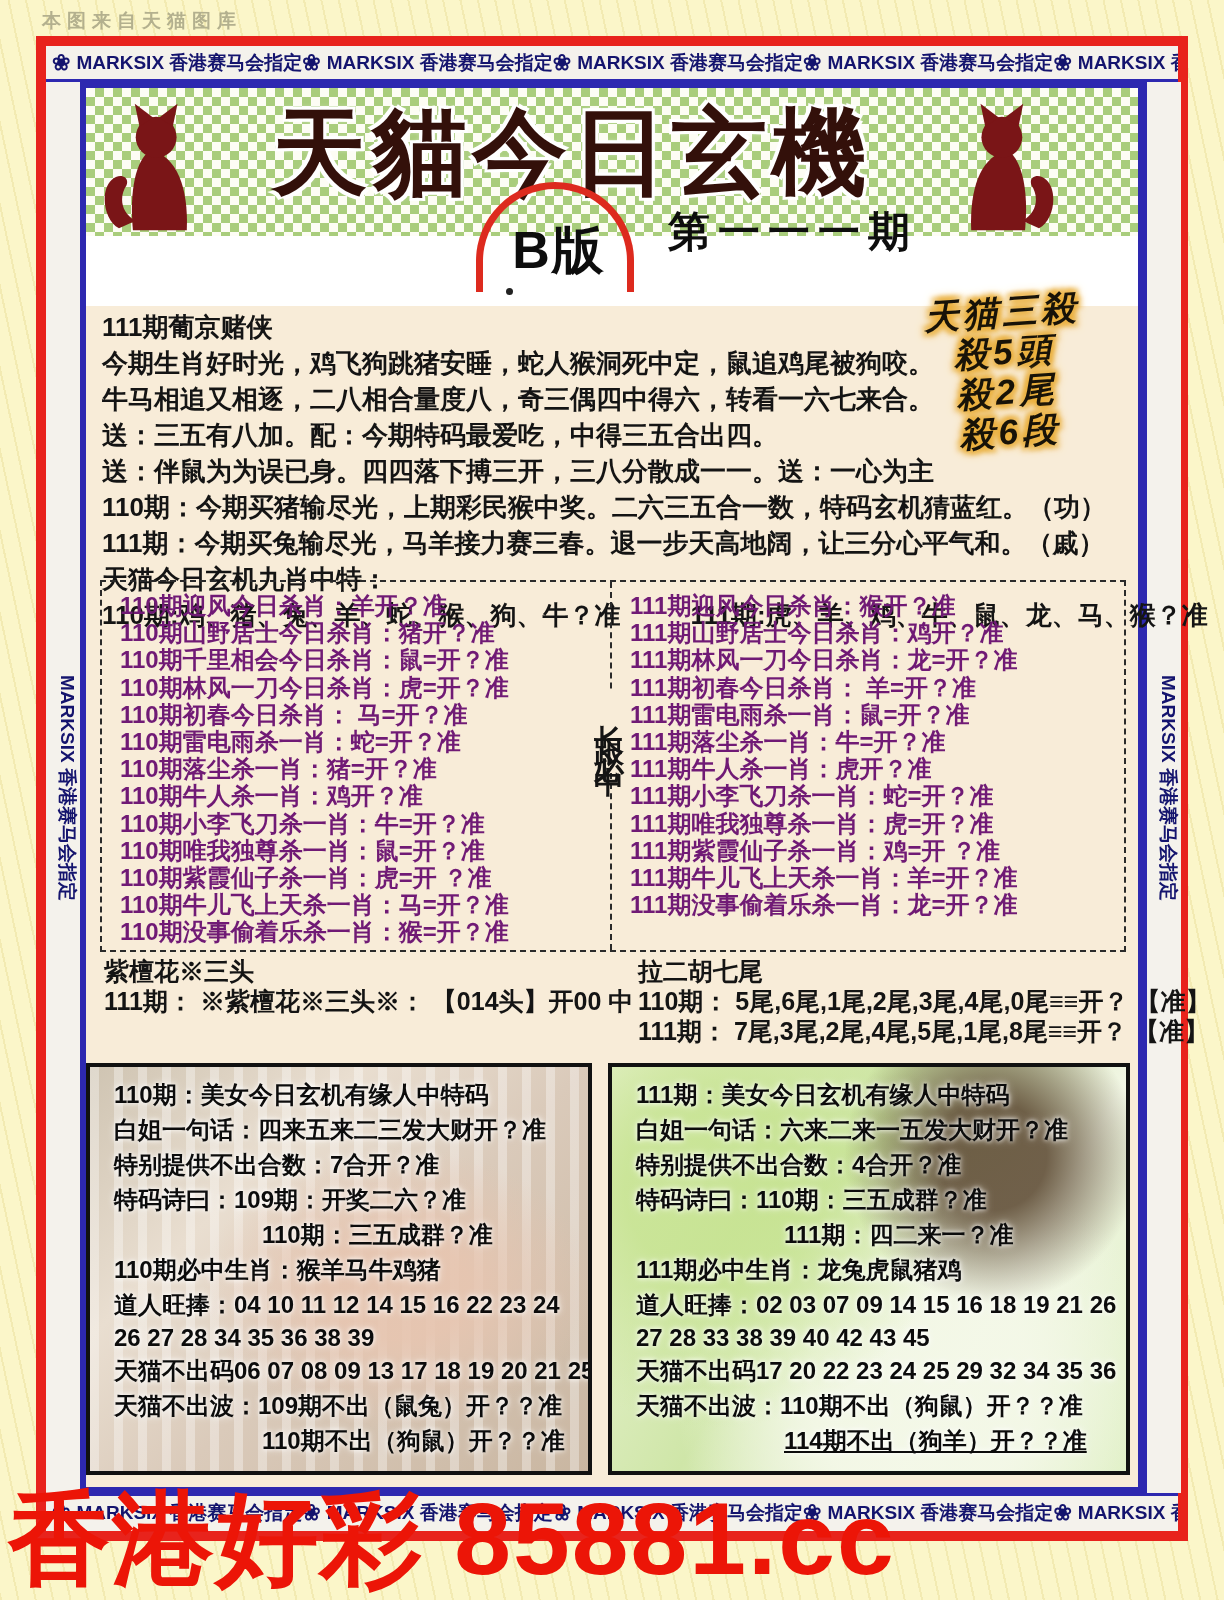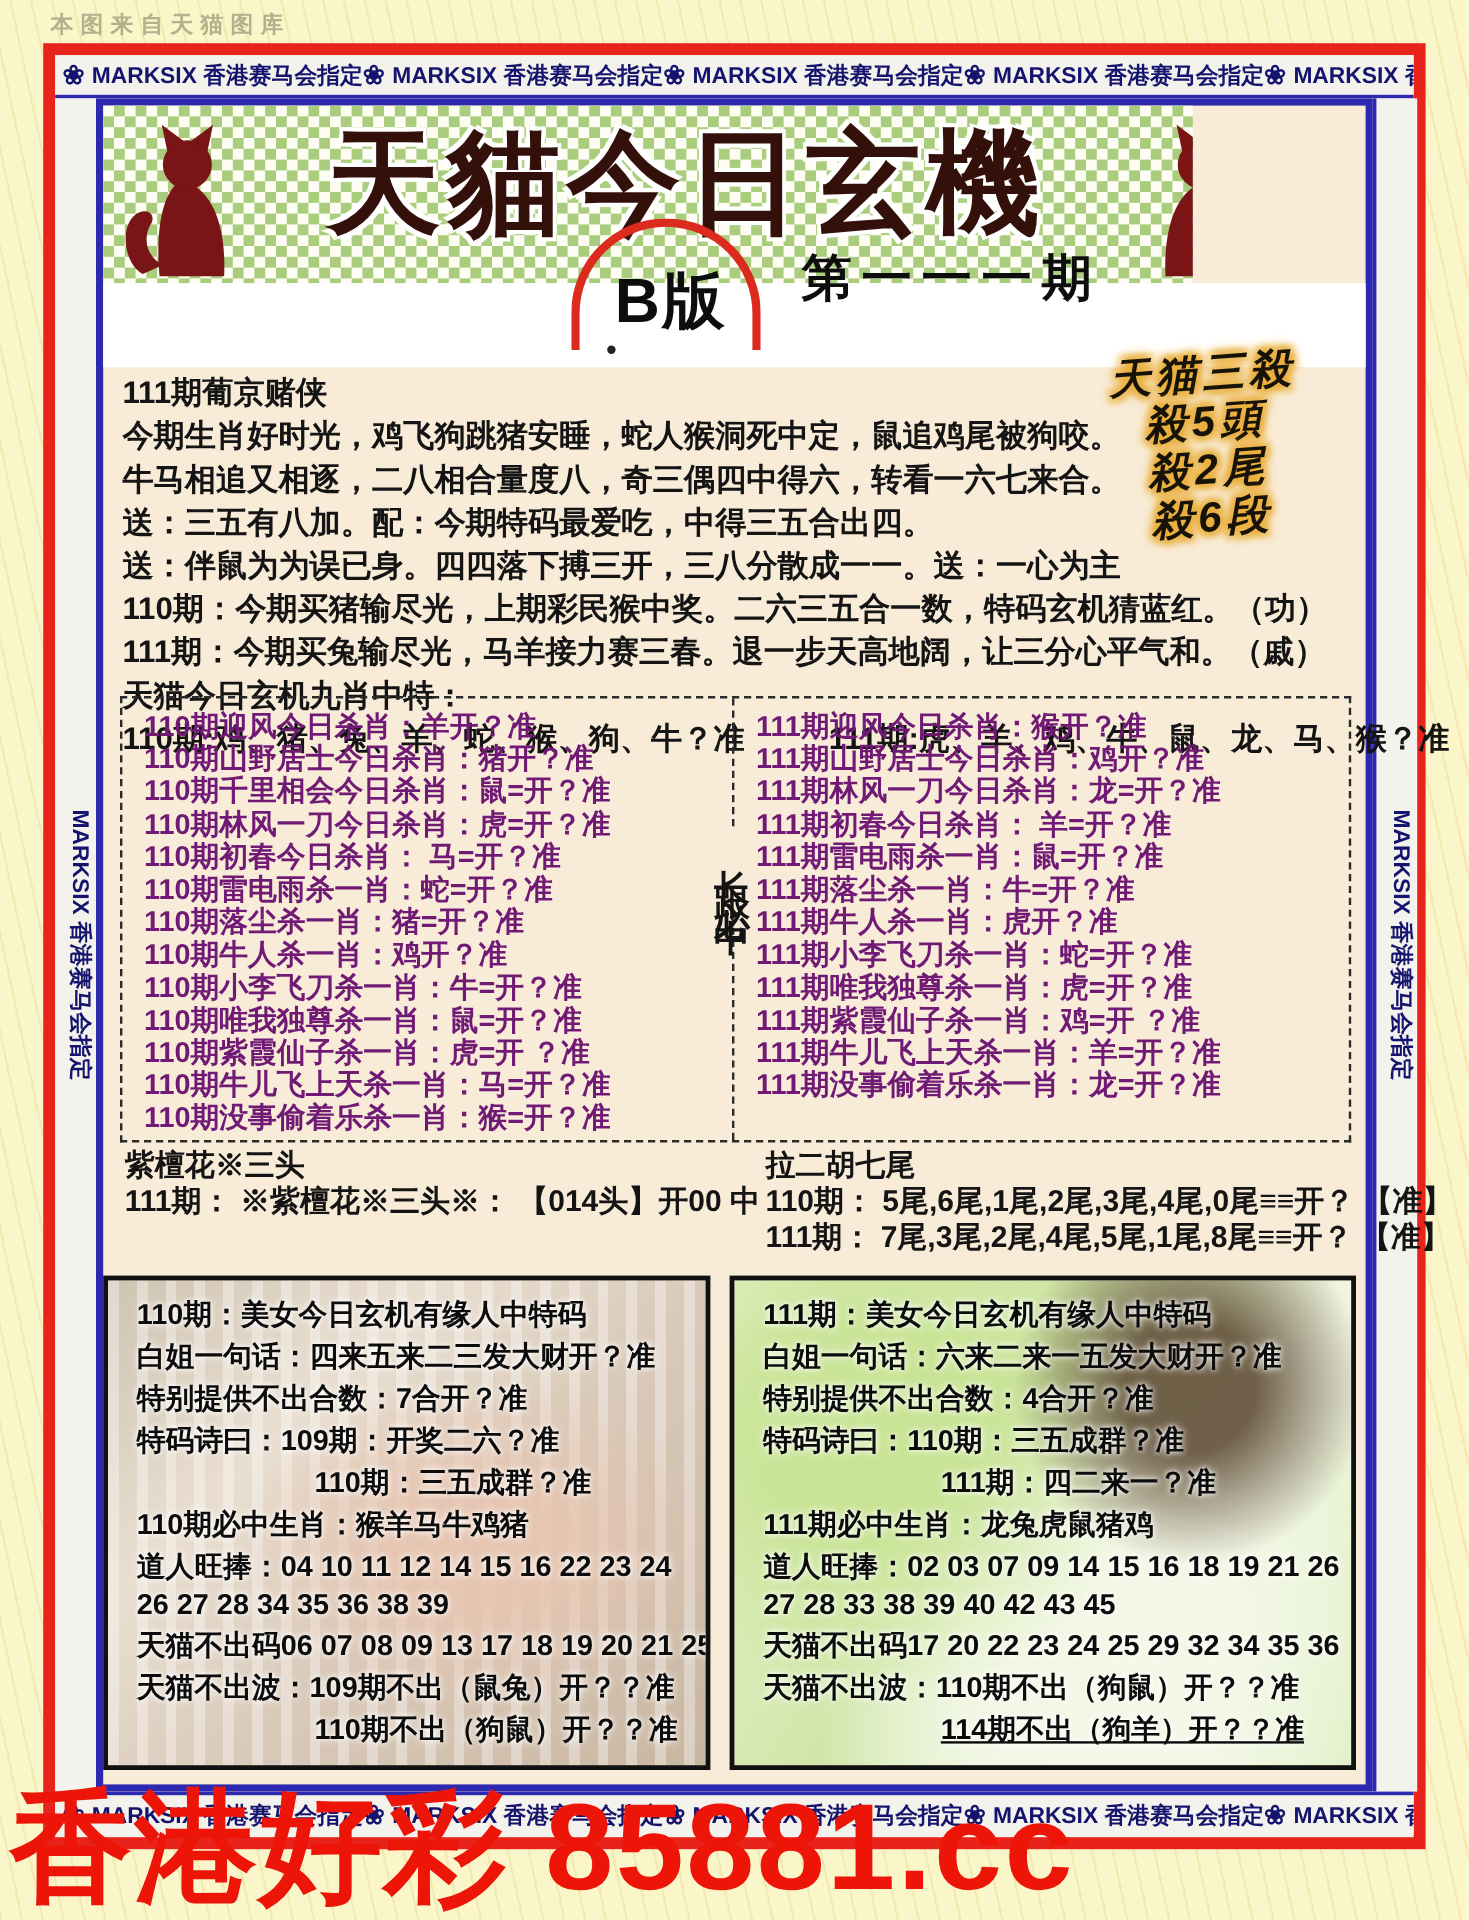--- a/index.html
+++ b/index.html
@@ -23,21 +23,21 @@
   .strip-right{left:1098px;border-left:3px solid #2d28b0;}
   .mk-unit{display:inline-flex;gap:6px;align-items:center;white-space:nowrap;}
   .strip-v .mk-unit{display:flex;flex-direction:column;gap:6px;}
   .flower{font-size:22px;}
 
   
   .content{position:absolute;left:34px;top:36px;width:1064px;height:1411px;box-sizing:border-box;
     border:6px solid #2d28b0;background:#f8ecd8;overflow:visible;}
 
   
-  .banner{position:absolute;left:0;top:0;width:908px;height:148px;
+  .banner{position:absolute;left:0;top:0;width:1052px;height:148px;
     background:repeating-conic-gradient(#a9cd7c 0% 25%, #fdfdf4 0% 50%) 0 0/18px 18px;overflow:hidden;}
   .cat{position:absolute;top:14px;width:112px;height:130px;}
   .cat-left{left:16px;}
   .cat-right{left:858px;transform:scaleX(-1);}
   .main-title{position:absolute;left:118px;top:2px;width:736px;text-align:center;font-size:95px;font-weight:bold;
     color:#33100a;letter-spacing:5px;white-space:nowrap;
     text-shadow:-3px -3px 0 #fff,3px -3px 0 #fff,-3px 3px 0 #fff,3px 3px 0 #fff,0 0 6px #fff;}
   .arch{position:absolute;left:390px;top:94px;width:158px;height:110px;border:7px solid #dd2a1e;border-bottom:none;
     border-radius:80px 80px 0 0;box-sizing:border-box;z-index:4;}
   .edition{position:absolute;left:398px;top:128px;width:150px;text-align:center;font-size:52px;font-weight:900;

